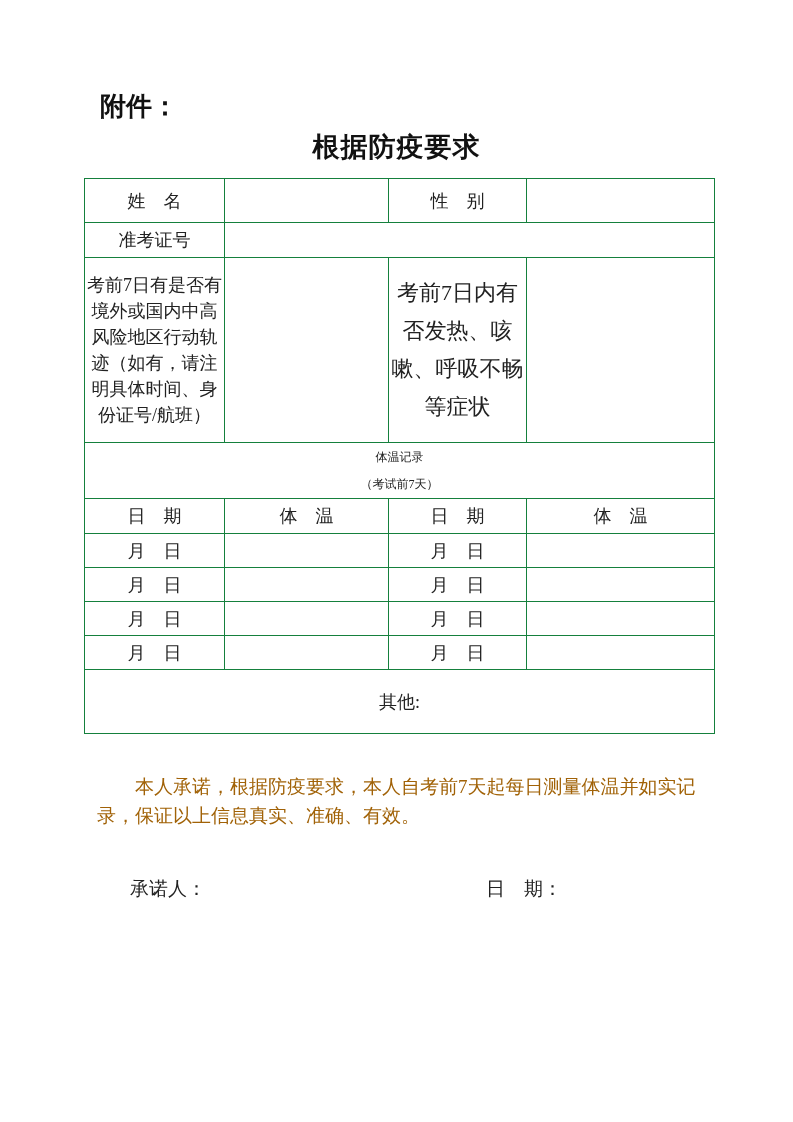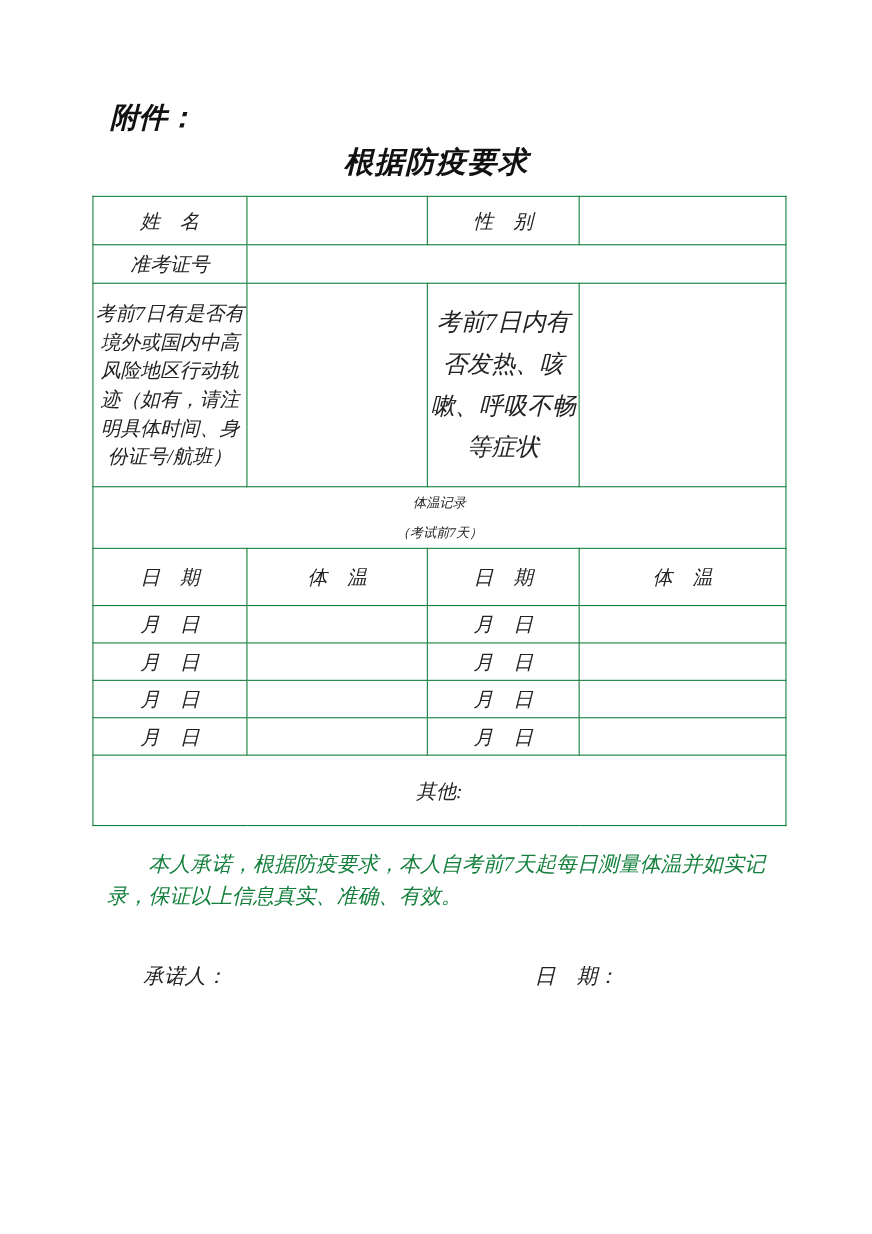--- a/index.html
+++ b/index.html
@@ -8,21 +8,20 @@
     background: #ffffff;
   }
   .page {
     position: relative;
     width: 793px;
     height: 1122px;
     background: #ffffff;
     font-family: "Liberation Serif", serif;
     color: #222222;
     overflow: hidden;
-    font-style: italic;
   }
   .attachment {
     position: absolute;
     left: 100px;
     top: 90px;
     font-family: "Liberation Sans", sans-serif;
     font-weight: 700;
     font-size: 26px;
     line-height: 32px;
     color: #111111;
@@ -54,21 +53,21 @@
     text-align: center;
     vertical-align: middle;
     padding: 0;
     overflow: hidden;
   }
   tr.r1  { height: 44px; }
   tr.r2  { height: 36px; }
   tr.r3  { height: 35px; }
   tr.r4  { height: 185px; }
   tr.r5  { height: 56px; }
-  tr.r6  { height: 52px; }
+  tr.r6  { height: 35px; }
   tr.rd  { height: 34px; }
   tr.r11 { height: 64px; }
   td.travel-cell {
     font-size: 18px;
     line-height: 26px;
     padding: 0 5px;
   }
   td.symptom-cell {
     font-size: 22px;
     line-height: 38px;
@@ -88,21 +87,21 @@
   .pledge {
     position: absolute;
     left: 97px;
     top: 772px;
     width: 606px;
     margin: 0;
     font-size: 19px;
     line-height: 29px;
     text-indent: 2em;
     text-align: left;
-    color: #15803d;
+    color: #a16207;
   }
   .signature-row {
     position: absolute;
     left: 0;
     top: 874px;
     width: 100%;
     height: 30px;
     font-size: 19px;
     line-height: 29px;
   }

